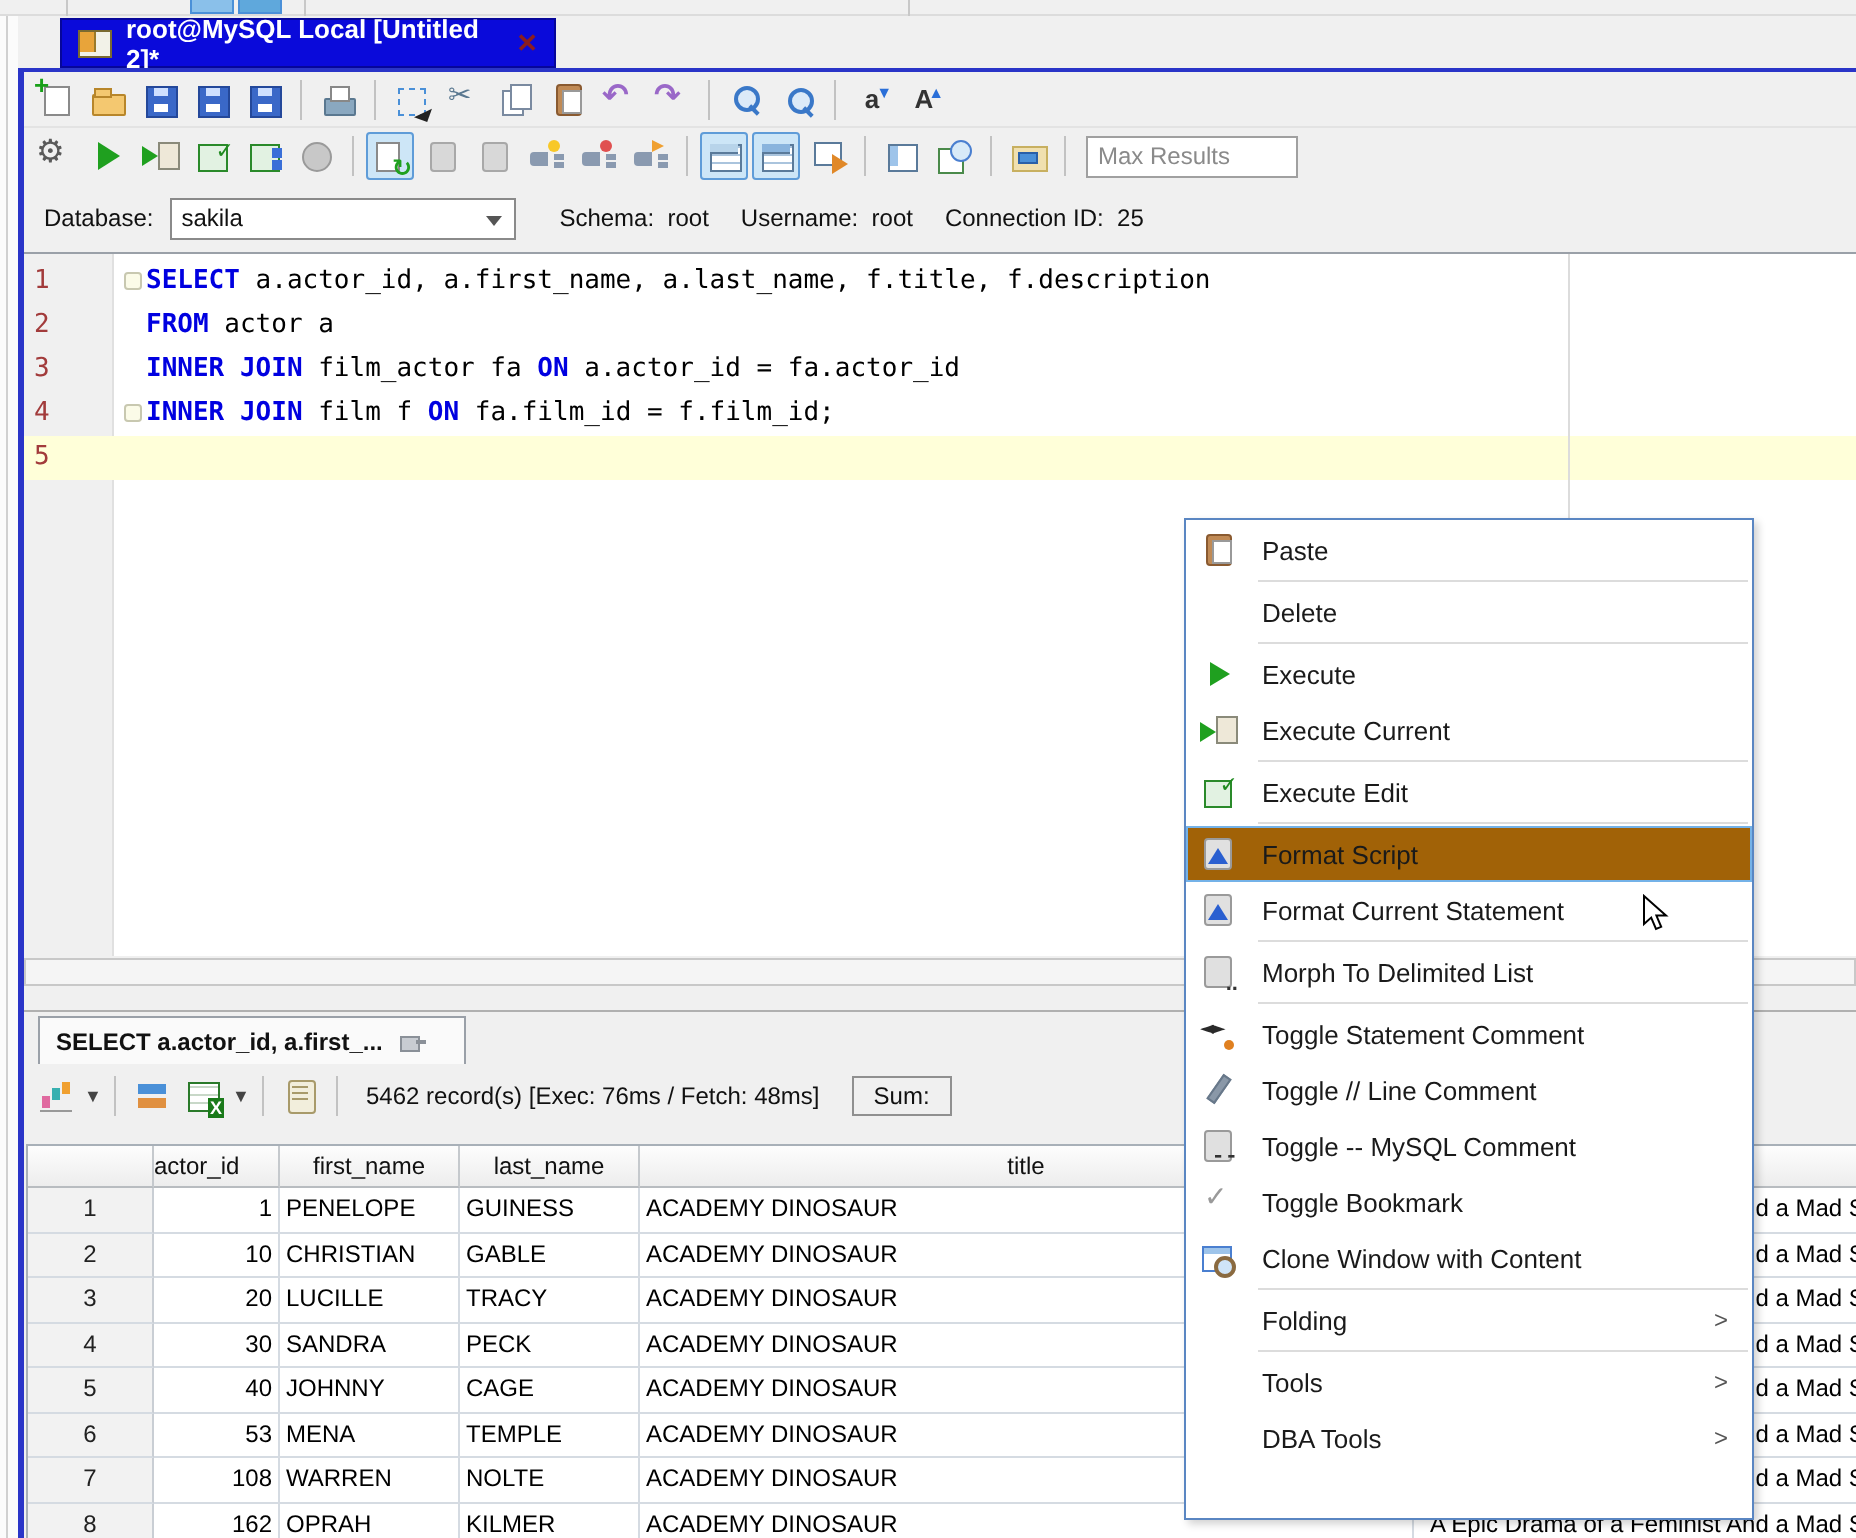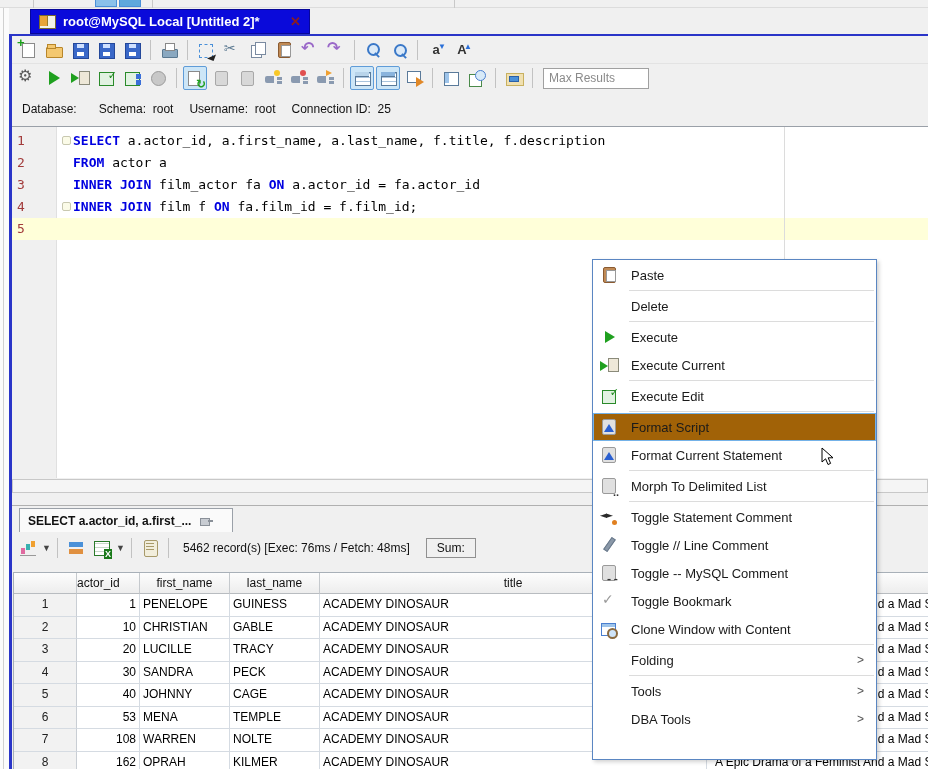--- a/index.html
+++ b/index.html
@@ -6,22 +6,22 @@
     font-family:"Liberation Sans",sans-serif;background:#fff;position:relative;}
   *{box-sizing:border-box;}
 
   
   .top-strip{position:absolute;left:0;top:0;width:928px;height:8px;background:#f0f0f0;border-bottom:1px solid #dcdcdc;}
   .top-strip .vsep{position:absolute;top:0;width:1px;height:8px;background:#c8c8c8;}
   .btn-remnant{position:absolute;top:0;height:7px;border:1px solid #4a90d8;border-top:none;}
 
   
   .tab-bar{position:absolute;left:0;top:8px;width:928px;height:26px;background:#f0f0f0;}
-  .doc-tab{position:absolute;left:30px;top:1px;height:25px;width:280px;background:#0a0ada;border:1px solid #06069a;
-    display:flex;align-items:center;color:#fff;font-weight:bold;font-size:13px;padding:0 8px;gap:7px;text-align:right;}
+  .doc-tab{position:absolute;left:30px;top:1px;height:25px;width:248px;background:#0a0ada;border:1px solid #06069a;
+    display:flex;align-items:center;color:#fff;font-weight:bold;font-size:13px;padding:0 8px;gap:7px;}
   .doc-tab-icon{width:17px;height:13px;position:relative;flex:none;}
   .doc-tab-icon:before{content:"";position:absolute;left:0;top:0;width:15px;height:12px;background:#f2f2e8;border:1px solid #7a6a30;}
   .doc-tab-icon:after{content:"";position:absolute;left:1px;top:1px;width:7px;height:10px;background:#e8a43a;border-right:1px solid #9a7a2a;}
   .tab-close{margin-left:auto;color:#8b1e1e;font-weight:bold;font-size:13px;line-height:1;}
 
   
   .left-edge{position:absolute;left:0;top:8px;width:9px;height:761px;background:#fbfbfb;}
   .left-edge:before{content:"";position:absolute;left:3px;top:0;width:1px;height:100%;background:#d0d0d0;}
   .mdi-window{position:absolute;left:9px;top:34px;width:919px;height:735px;background:#f0f0f0;
     border-left:3px solid #2a35c8;border-top:2px solid #2a35c8;}
@@ -324,20 +324,24 @@
     <div class="sep"></div>
     <div class="tbtn">
         <span class="ic t-pass"></span>
       </div>
     <div class="sep"></div>
     <input class="max-input" placeholder="Max Results" style="">
   </div>
 
   <div class="info-row">
     <span>Database:</span>
+    <div class="combo">
+      <span>sakila</span>
+      <span class="caret"></span>
+    </div>
     <span class="info-kv">
       <span>Schema:</span>&nbsp;&nbsp;<span>root</span>
     </span>
     <span class="info-kv" style="margin-left:16px">
       <span>Username:</span>&nbsp;&nbsp;<span>root</span>
     </span>
     <span class="info-kv" style="margin-left:16px">
       <span>Connection ID:</span>&nbsp;&nbsp;<span>25</span>
     </span>
   </div>

